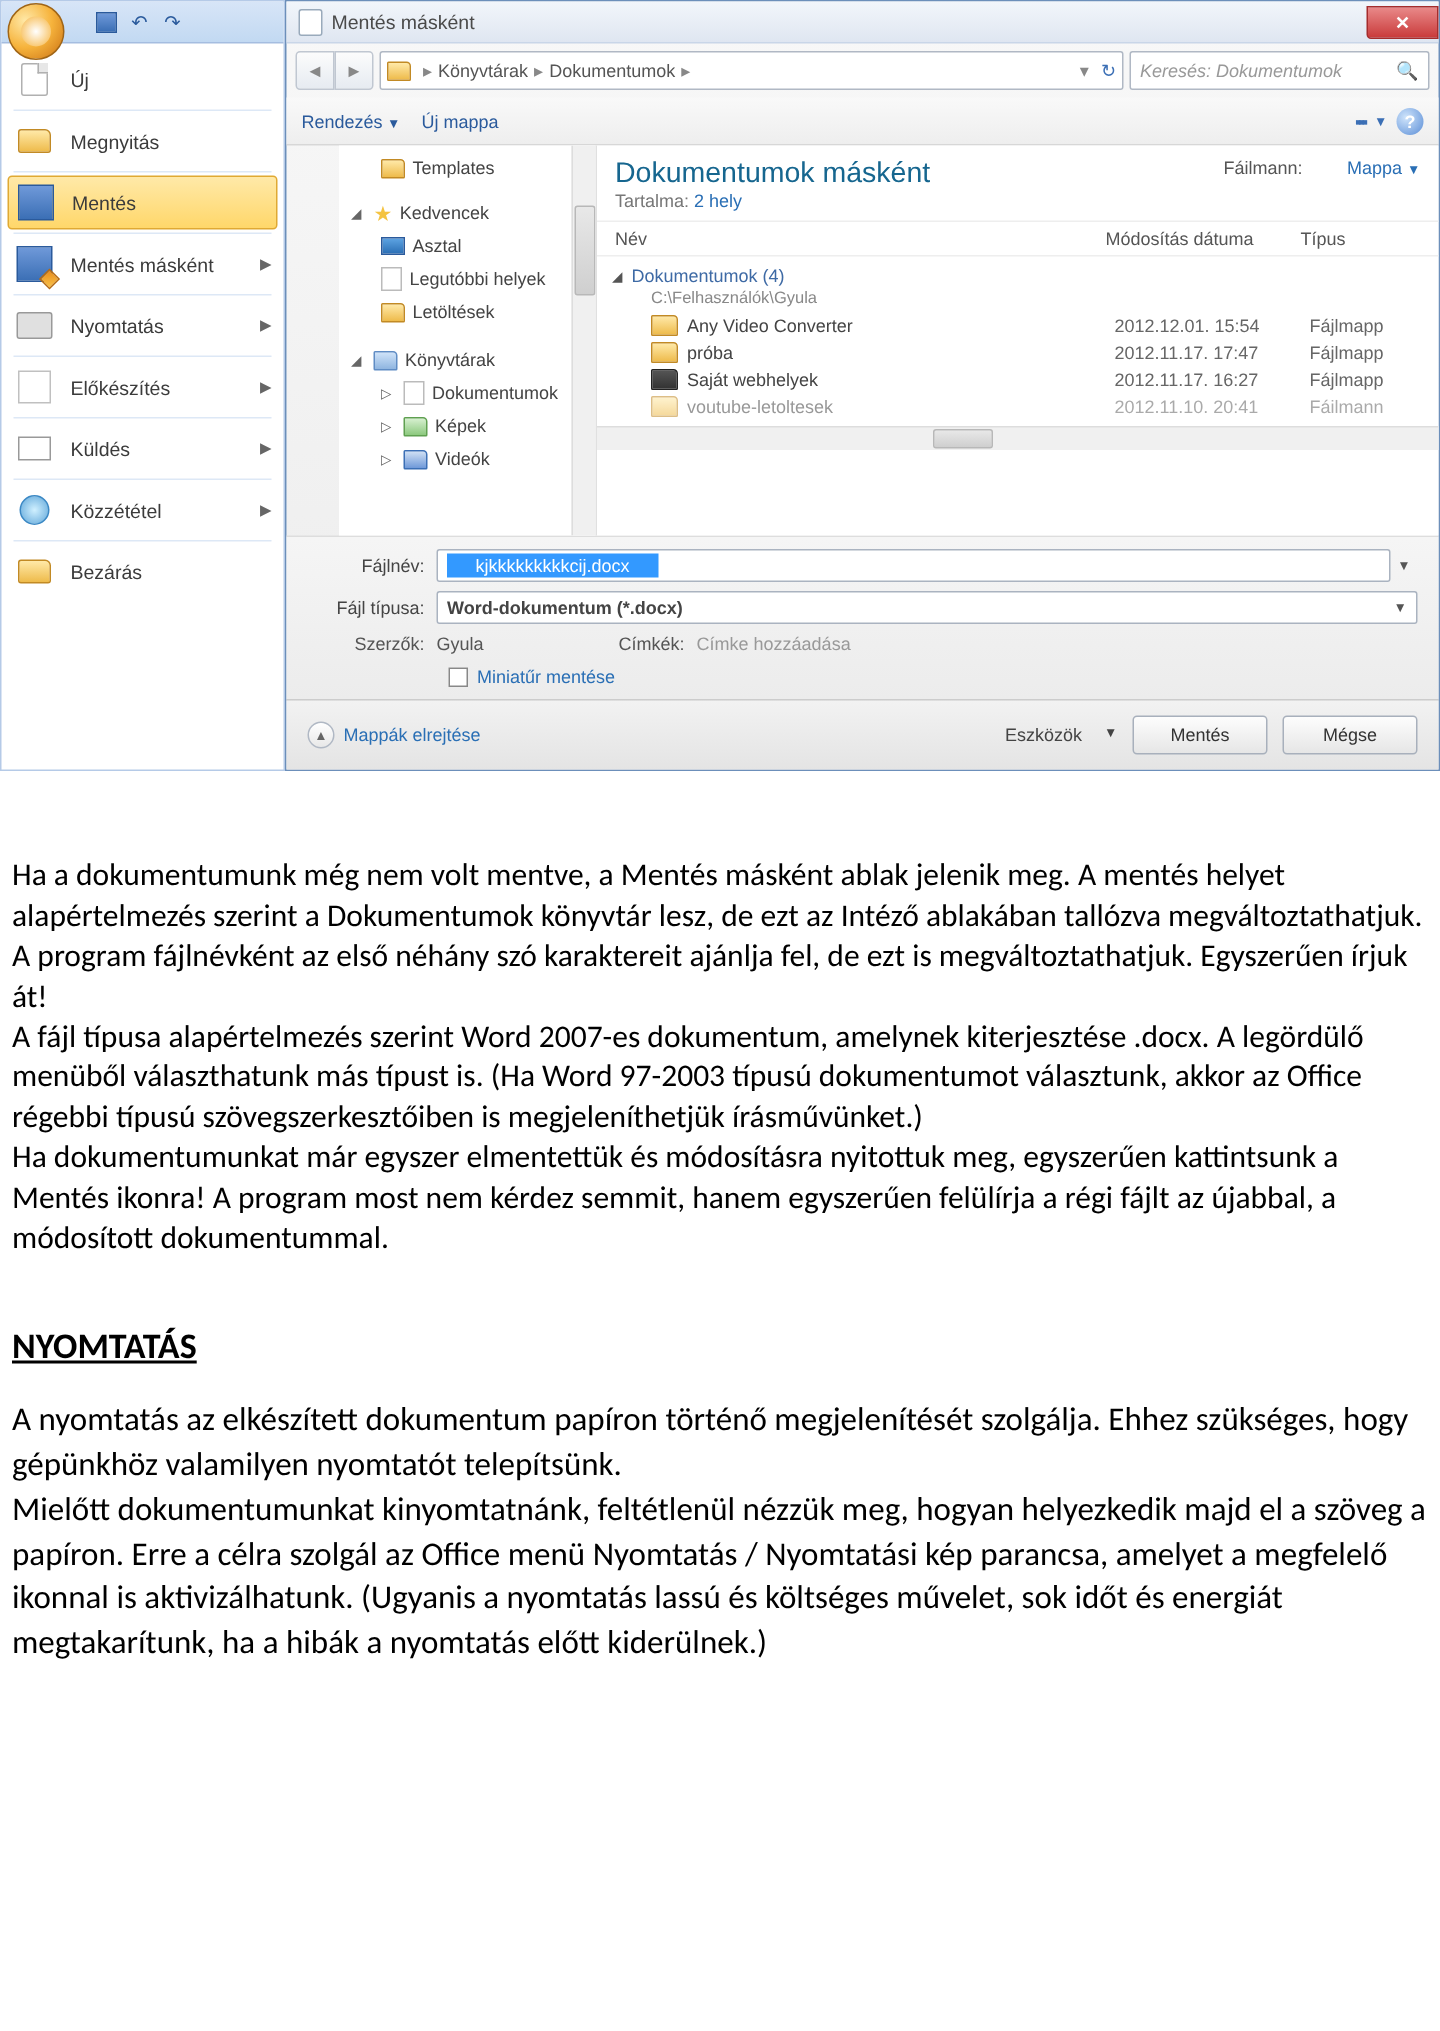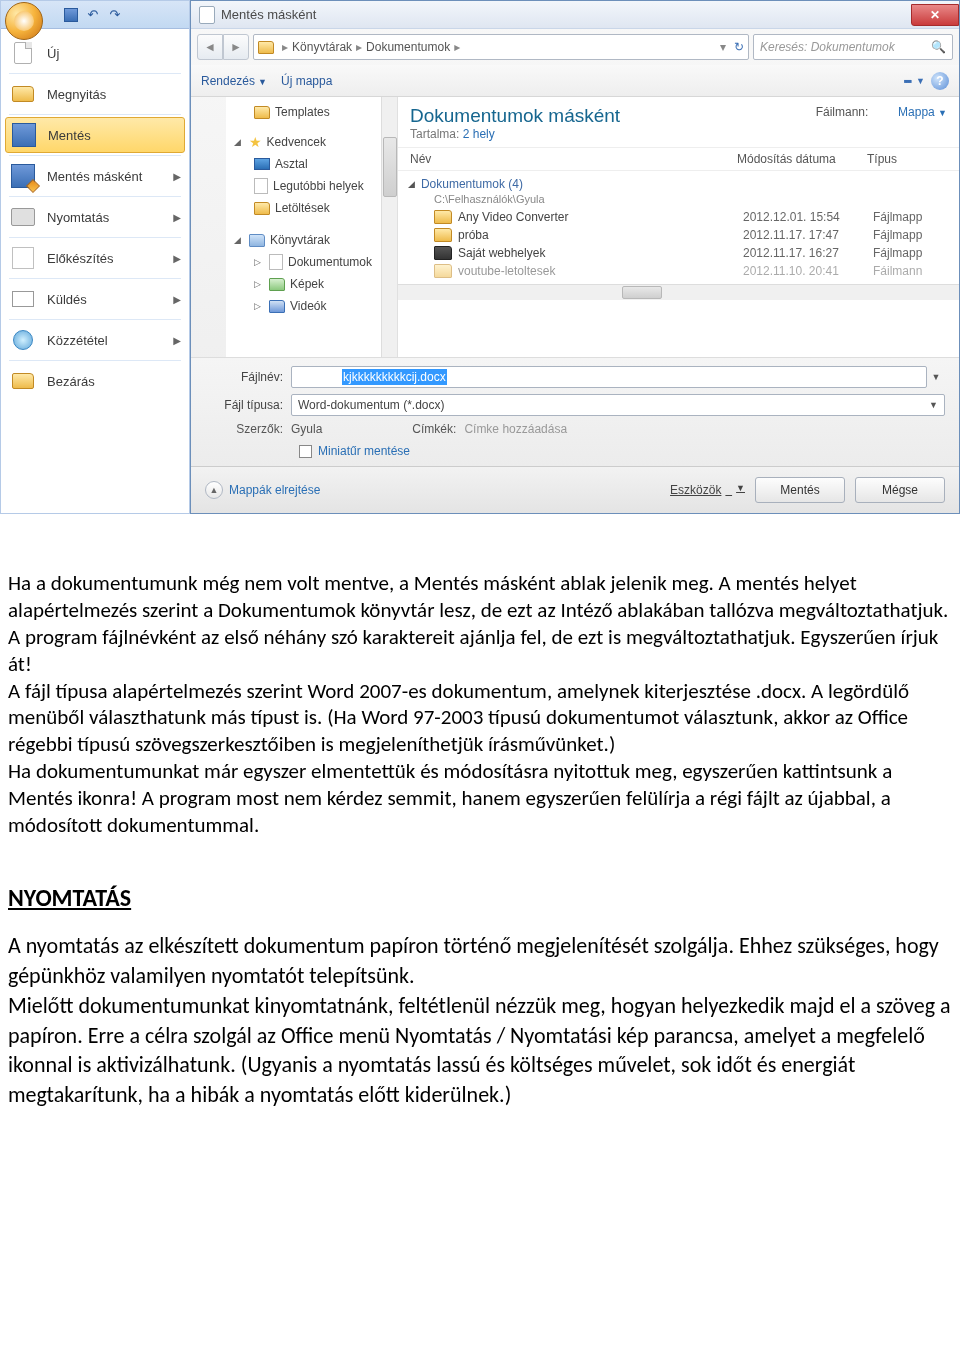--- a/index.html
+++ b/index.html
@@ -86,36 +86,36 @@
   .file-row .name { flex:1; color:#444; }
   .file-row .date { width:130px; color:#666; }
   .file-row .type { width:80px; color:#666; }
   .file-row.fade { opacity:0.55; }
   .hscroll { height:16px; background:#f0f0f0; border-top:1px solid #ddd; position:relative; }
   .hscroll-thumb { position:absolute; left:40%; top:1px; height:13px; width:40px; background:linear-gradient(#e8e8e8,#cfcfcf); border:1px solid #b8b8b8; border-radius:2px; }
   
   .form-area { padding: 8px 14px 8px 14px; background: linear-gradient(#f5f5f5,#ececec); border-top:1px solid #ddd; }
   .form-row { display:flex; align-items:center; margin-bottom:6px; }
   .form-label { width:86px; text-align:right; color:#444; padding-right:8px; }
-  .form-row input.txt, .form-row .combo { flex:1; height:22px; border:1px solid #aab3c0; background:#fff; padding:0 6px; color:#444; border-radius:2px; }
-  .selected-text { background:#3399ff; color:#fff; padding:1px 1px;margin-left:44px; }
+  .form-row input.txt, .form-row .combo { flex:1; height:22px; border:1px solid #aab3c0; background:#fff; padding:0 6px; color:#444; border-radius:2px;font-weight:bold; }
+  .selected-text { background:#3399ff; color:#fff; padding:1px 19px; }
   .combo { display:flex; align-items:center; }
   .combo .dd { margin-left:auto; color:#555; font-size:9px; }
   .meta-row { display:flex; align-items:center; margin: 6px 0 0 0; }
   .meta-row .ml { width:86px; text-align:right; padding-right:8px; color:#555; }
   .meta-row .mv { color:#555; }
   .meta-row .mv.ghost { color:#999; }
   .meta-row .mid-ml { margin-left:90px; padding-right:8px; color:#555; }
   .checkbox-row { display:flex; align-items:center; margin:8px 0 0 94px; color:#2a6fb5; gap:6px; }
   .checkbox-row .cb { width:13px; height:13px; border:1px solid #888; background:#fff; }
   
   .dlg-footer { display:flex; align-items:center; padding:10px 14px; background:linear-gradient(#f2f2f2,#e4e4e4); border-top:1px solid #ccc; }
   .collapse-btn { display:flex; align-items:center; gap:6px; color:#2a6fb5; }
   .collapse-btn .circ { width:18px; height:18px; border-radius:50%; border:1px solid #b0b8c4; background:linear-gradient(#fff,#e8e8e8); display:flex; align-items:center; justify-content:center; font-size:9px; color:#666; }
-  .dlg-footer .tools { margin-left:auto; color:#444; display:flex; align-items:flex-start; gap:4px;text-decoration:underline; }
+  .dlg-footer .tools { margin-left:auto; color:#444; display:flex; align-items:flex-start; gap:4px; }
   .dlg-btn { width:90px; height:26px; border:1px solid #a8b0bc; background:linear-gradient(#fdfdfd,#e6e6e6); border-radius:3px; margin-left:10px; color:#333; display:flex; align-items:center; justify-content:center; }
   
   
   .doc-text { padding: 56px 8px 20px 8px; font-family: Calibri, "Segoe UI", sans-serif; font-size: 21px; line-height: 1.28; color: #000; }
   .doc-text p { margin-bottom: 0; }
   .doc-text h3 { font-size: 24px; font-weight: bold; text-decoration: underline; margin-top: 44px; margin-bottom: 18px; }
   .doc-text .h3-body { font-size: 22px; line-height: 1.35; }
 </style>
 </head>
 <body>

